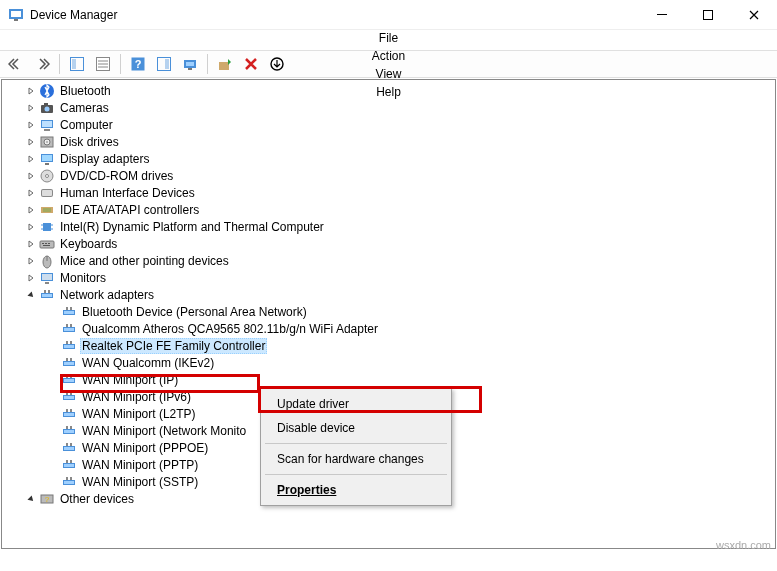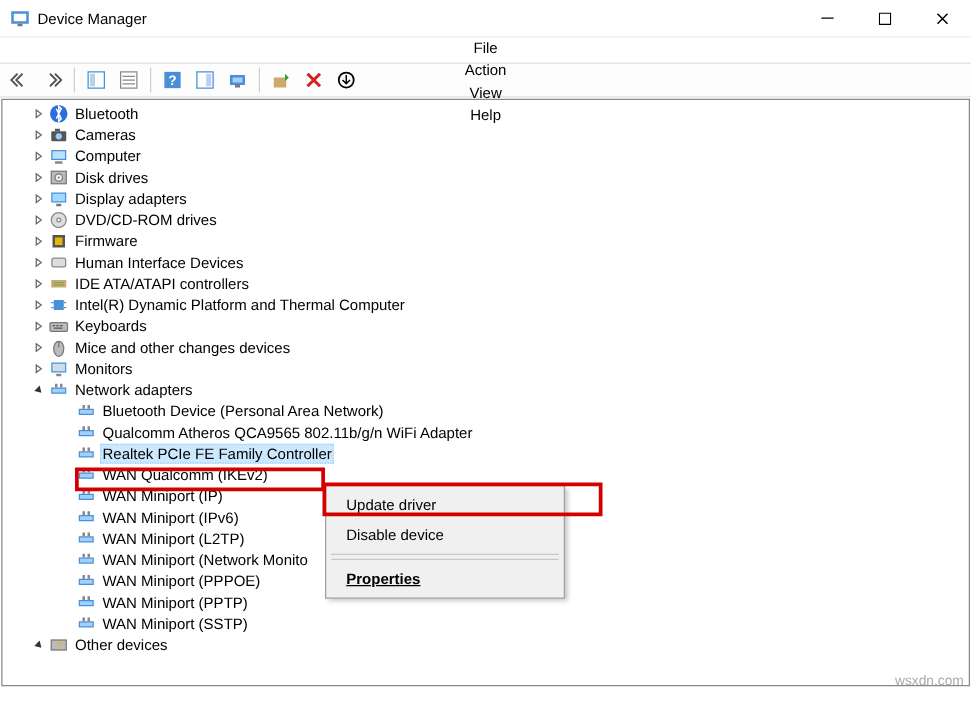--- a/index.html
+++ b/index.html
@@ -339,35 +339,20 @@
   </div>
       <div class="tree-row">
     <span class="indent" style="width:22px"></span>
     <span class="expander">
           <svg width="10" height="10" viewBox="0 0 10 10">
             <path d="M3 2 L7 5 L3 8 Z" fill="none" stroke="#666"></path>
           </svg>
         </span>
     <span class="node-icon">
           <svg width="16" height="16" viewBox="0 0 16 16">
-            <rect x="3" y="3" width="10" height="10" fill="#555"></rect>
-            <rect x="5" y="5" width="6" height="6" fill="#e6b800"></rect>
-          </svg>
-        </span>
-    <span class="tree-label">Firmware</span>
-  </div>
-      <div class="tree-row">
-    <span class="indent" style="width:22px"></span>
-    <span class="expander">
-          <svg width="10" height="10" viewBox="0 0 10 10">
-            <path d="M3 2 L7 5 L3 8 Z" fill="none" stroke="#666"></path>
-          </svg>
-        </span>
-    <span class="node-icon">
-          <svg width="16" height="16" viewBox="0 0 16 16">
             <rect x="2" y="4" width="12" height="8" rx="2" fill="#888"></rect>
             <rect x="3" y="5" width="10" height="6" rx="1" fill="#ddd"></rect>
           </svg>
         </span>
     <span class="tree-label">Human Interface Devices</span>
   </div>
       <div class="tree-row">
     <span class="indent" style="width:22px"></span>
     <span class="expander">
           <svg width="10" height="10" viewBox="0 0 10 10">
@@ -425,21 +410,21 @@
           <svg width="10" height="10" viewBox="0 0 10 10">
             <path d="M3 2 L7 5 L3 8 Z" fill="none" stroke="#666"></path>
           </svg>
         </span>
     <span class="node-icon">
           <svg width="16" height="16" viewBox="0 0 16 16">
             <ellipse cx="8" cy="9" rx="4" ry="6" fill="#bbb" stroke="#777"></ellipse>
             <line x1="8" y1="3" x2="8" y2="8" stroke="#777"></line>
           </svg>
         </span>
-    <span class="tree-label">Mice and other changes devices</span>
+    <span class="tree-label">Mice and other pointing devices</span>
   </div>
       <div class="tree-row">
     <span class="indent" style="width:22px"></span>
     <span class="expander">
           <svg width="10" height="10" viewBox="0 0 10 10">
             <path d="M3 2 L7 5 L3 8 Z" fill="none" stroke="#666"></path>
           </svg>
         </span>
     <span class="node-icon">
           <svg width="16" height="16" viewBox="0 0 16 16">
@@ -614,20 +599,21 @@
         </span>
   <span class="tree-label">Other devices</span>
 </div>
     </div>
 </div>
 
 <div class="context-menu" id="ctx" style="left:260px; top:388px;">
   <div class="ctx-item">Update driver</div>
   <div class="ctx-item">Disable device</div>
   <div class="ctx-sep"></div>
+  <div class="ctx-item">Scan for hardware changes</div>
   <div class="ctx-sep"></div>
   <div class="ctx-item bold">Properties</div>
 </div>
 
 <div class="highlight-box" style="left:60px; top:374px; width:200px; height:19px;"></div>
 <div class="highlight-box" style="left:258px; top:386px; width:224px; height:27px;"></div>
 
 <div class="watermark">wsxdn.com</div>
 
 </body></html>

